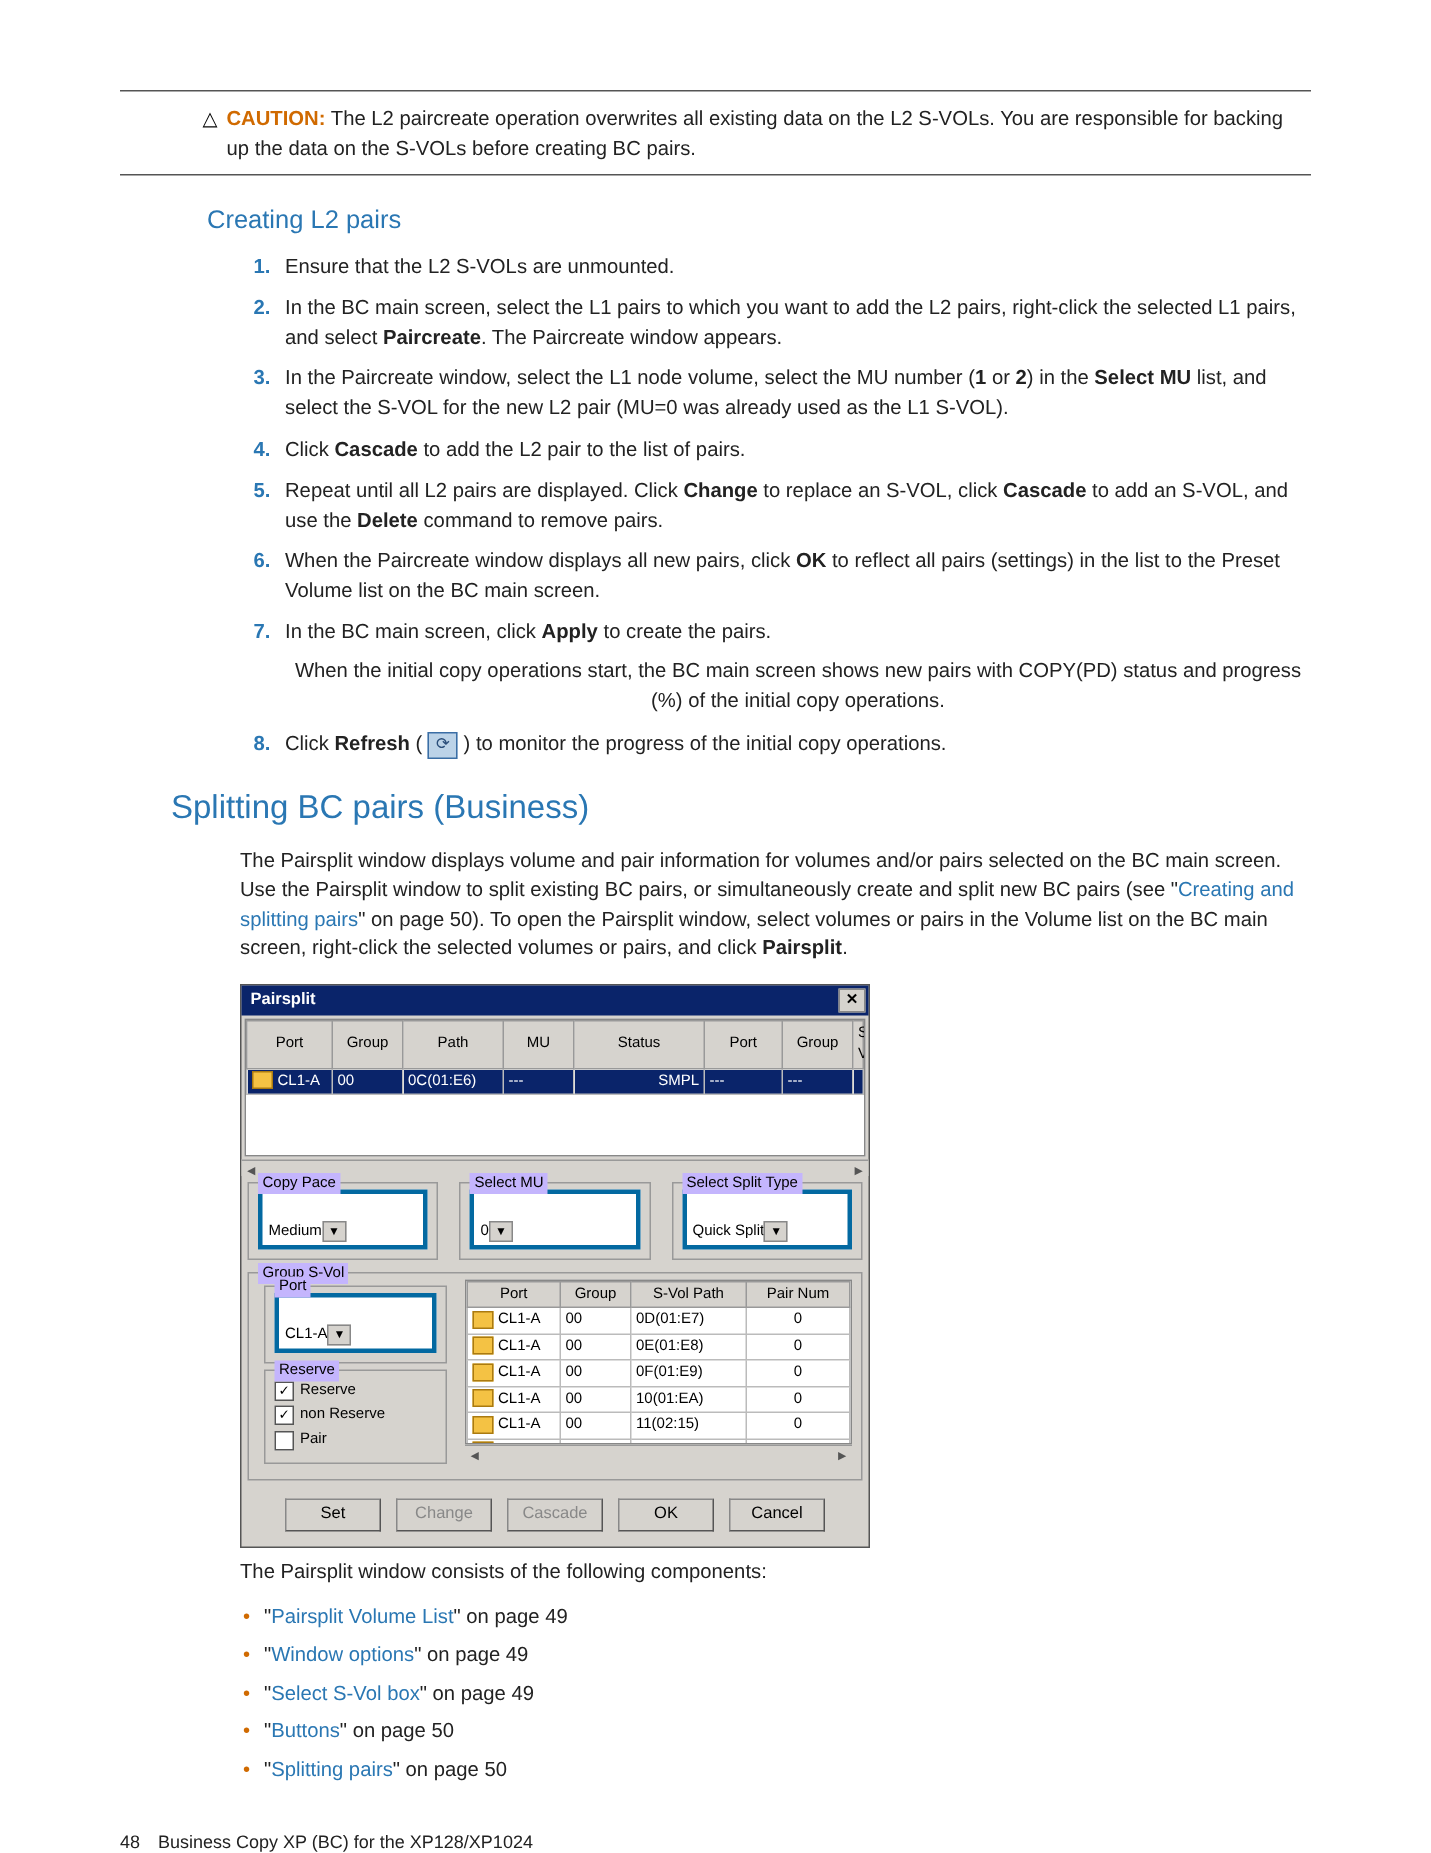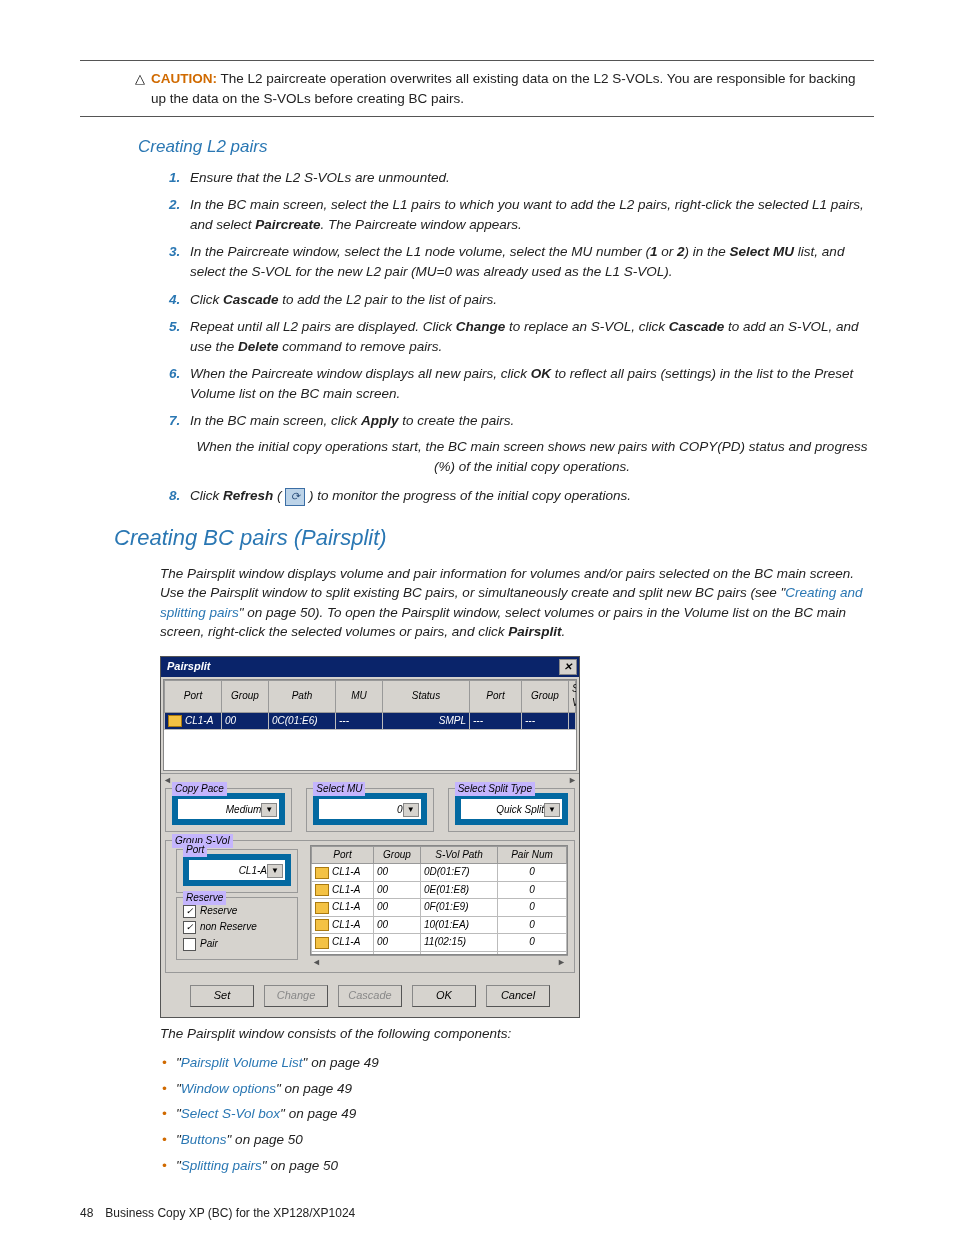--- a/index.html
+++ b/index.html
@@ -11,21 +11,21 @@
     padding: 60px 80px 30px 80px;
     width: 954px;
     box-sizing: border-box;
     line-height: 1.45;
   }
   .hr { border-top: 1px solid #555; margin: 0 0 8px 0; }
   .caution-block { margin: 0 0 8px 55px; }
   .caution-line { display: flex; align-items: flex-start; gap: 6px; }
   .triangle { color: #000; font-size: 13px; position: relative; top: 1px; }
   .caution-label { color: #d06a00; font-weight: bold; }
-  .body-indent { margin-left: 80px; font-style: italic; }
+  .body-indent { margin-left: 80px; }
   h3.creating { color: #2a77b3; font-weight: normal; font-size: 17px; margin: 18px 0 8px -22px; }
   h2.splitting { color: #2a77b3; font-weight: normal; font-size: 22px; margin: 16px 0 10px -46px; }
   ol { margin: 0; padding: 0 0 0 24px; }
   ol li { margin: 0 0 8px 0; padding-left: 6px; }
   ol li::marker { color: #2a77b3; font-weight: bold; }
   ul.bullets { list-style: none; margin: 6px 0 0 0; padding: 0; }
   ul.bullets li { margin: 0 0 6px 16px; position: relative; }
   ul.bullets li::before { content: "•"; color: #d06a00; position: absolute; left: -14px; }
   .link { color: #2a77b3; }
   .b { font-weight: bold; }
@@ -39,21 +39,21 @@
   .titlebar { background: #0a246a; color: #fff; display: flex; justify-content: space-between; align-items: center; padding: 2px 2px 2px 6px; font-weight: bold; font-size: 11px; }
   .closebox { background: #d6d3ce; color:#000; border:1px solid #888; width:16px; height:14px; display:flex; align-items:center; justify-content:center; font-size:10px; }
   table.grid { border-collapse: collapse; width: 100%; table-layout: fixed; font-size: 10px; }
   table.grid th { background: #d6d3ce; border: 1px solid #999; padding: 1px 3px; font-weight: normal; }
   table.grid td { border: 1px solid #bbb; padding: 1px 3px; white-space: nowrap; overflow:hidden; }
   .listbox { background:#fff; border:1px solid #888; margin:2px; height:90px; overflow:hidden; }
   .row-sel { background:#0a246a; color:#fff; }
   .fieldset { border:1px solid #999; margin:4px; padding:4px 6px 6px 6px; position:relative; }
   .fieldset .legend { position:absolute; top:-7px; left:6px; background:#c4b5fd; padding:0 3px; font-size:10px; }
   .ctrls-row { display:flex; gap:6px; }
-  .dropdown { background:#fff; border:6px solid #0369a1; height:18px; display:flex; align-items:center; justify-content:flex-end; padding:2px 2px 0 4px; font-size:10px; }
+  .dropdown { background:#fff; border:3px solid #0369a1; height:18px; display:flex; align-items:center; justify-content:flex-start; padding:16px 2px 0 4px; font-size:10px; }
   .dropdown .arrow { background:#d6d3ce; border:1px solid #888; width:14px; text-align:center; font-size:8px; }
   .checkbox { font-size:10px; display:flex; align-items:center; gap:4px; margin:2px 0; }
   .chk { width:11px; height:11px; border:1px solid #555; background:#fff; display:inline-flex; align-items:center; justify-content:center; font-size:9px; line-height:1; }
   .btnrow { display:flex; gap:10px; justify-content:center; padding:8px 0 10px 0; }
   .winbtn { background:#d6d3ce; border:1px solid #888; border-right-color:#555; border-bottom-color:#555; width:62px; text-align:center; padding:2px 0; font-size:11px; }
   .winbtn.disabled { color:#888; }
   .svol-row { display:flex; gap:8px; }
   .svol-left { width:130px; }
   .svol-right { flex:1; }
   .svol-list { background:#fff; border:1px solid #888; height:108px; overflow:hidden; }
@@ -87,21 +87,21 @@
     <li><span>In the Paircreate window, select the L1 node volume, select the MU number (</span><span class="b">1</span><span> or </span><span class="b">2</span><span>) in the </span><span class="b">Select MU</span><span> list, and select the S-VOL for the new L2 pair (MU=0 was already used as the L1 S-VOL).</span></li>
     <li><span>Click </span><span class="b">Cascade</span><span> to add the L2 pair to the list of pairs.</span></li>
     <li><span>Repeat until all L2 pairs are displayed. Click </span><span class="b">Change</span><span> to replace an S-VOL, click </span><span class="b">Cascade</span><span> to add an S-VOL, and use the </span><span class="b">Delete</span><span> command to remove pairs.</span></li>
     <li><span>When the Paircreate window displays all new pairs, click </span><span class="b">OK</span><span> to reflect all pairs (settings) in the list to the Preset Volume list on the BC main screen.</span></li>
     <li><span>In the BC main screen, click </span><span class="b">Apply</span><span> to create the pairs.</span>
       <div class="para" style="margin-top:6px;text-align:center;">When the initial copy operations start, the BC main screen shows new pairs with COPY(PD) status and progress (%) of the initial copy operations.</div>
     </li>
     <li><span>Click </span><span class="b">Refresh</span><span> (</span> <span class="refresh-icon">⟳</span> <span>) to monitor the progress of the initial copy operations.</span></li>
   </ol>
 
-  <h2 class="splitting">Creating BC pairs (Pairsplit)</h2>
+  <h2 class="splitting">Splitting BC pairs (Business)</h2>
   <p class="para">
     <span>The Pairsplit window displays volume and pair information for volumes and/or pairs selected on the BC main screen. Use the Pairsplit window to split existing BC pairs, or simultaneously create and split new BC pairs (see "</span><span class="link">Creating and splitting pairs</span><span>" on page 50). To open the Pairsplit window, select volumes or pairs in the Volume list on the BC main screen, right-click the selected volumes or pairs, and click </span><span class="b">Pairsplit</span><span>.</span>
   </p>
 
   <div class="dialog-wrap">
     <div class="dialog">
       <div class="titlebar">
         <span>Pairsplit</span>
         <span class="closebox">✕</span>
       </div>

